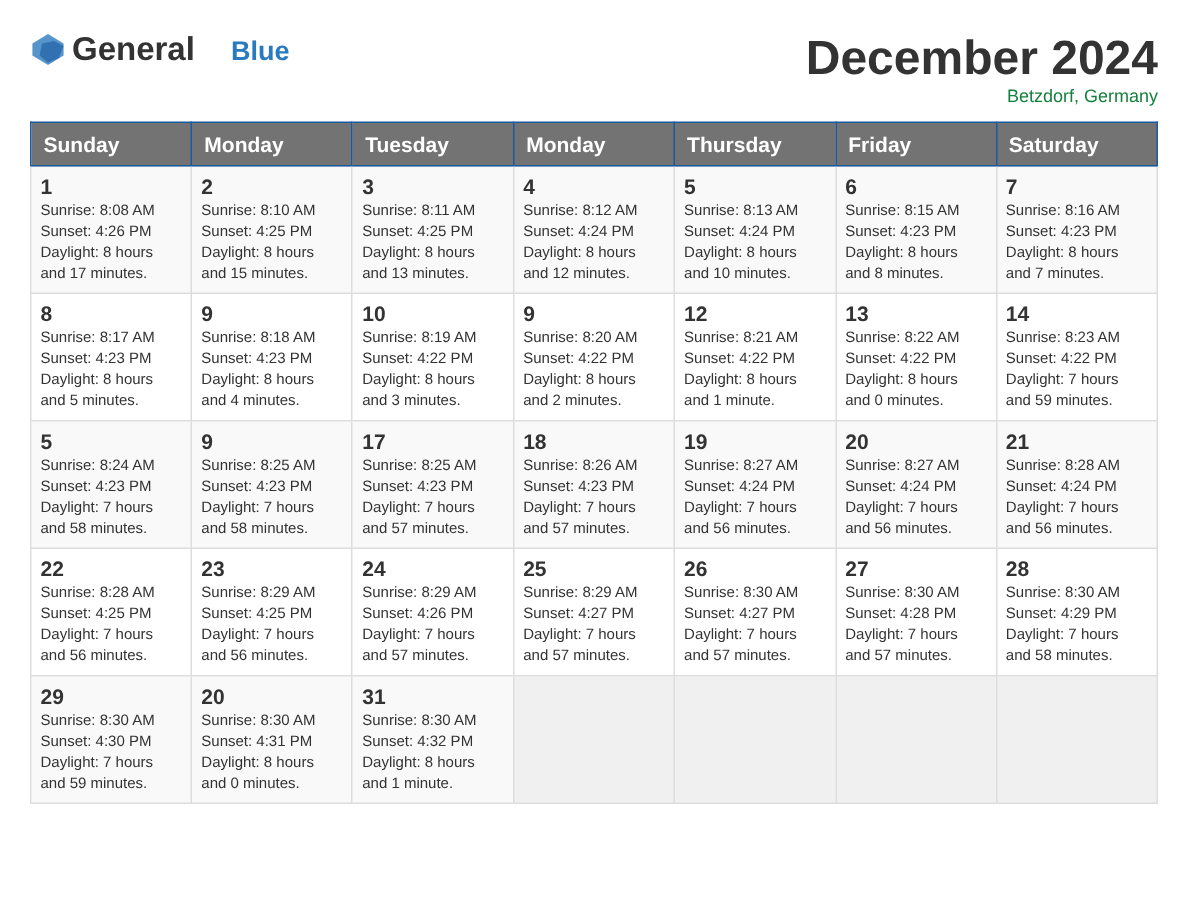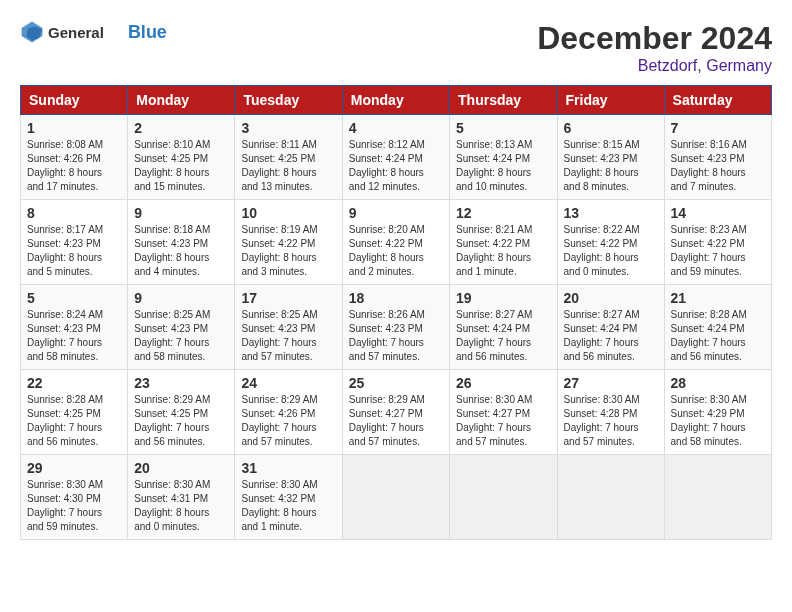--- a/index.html
+++ b/index.html
@@ -15,21 +15,21 @@
       justify-content: space-between;
       align-items: flex-start;
       margin-bottom: 10px;
     }
     .logo {
       display: flex;
       align-items: center;
       gap: 4px;
     }
     .logo-text-general {
-      font-size: 15px;
+      font-size: 22px;
       font-weight: bold;
       color: #333;
     }
     .logo-text-blue {
       font-size: 18px;
       font-weight: bold;
       color: #2a7abf;
       padding-left: 24px;
     }
     .logo-icon {
@@ -39,29 +39,29 @@
     .title-area {
       text-align: right;
       margin-left: 24px;
     }
     .main-title {
       font-size: 32px;
       font-weight: bold;
       color: #333;
     }
     .subtitle {
-      font-size: 16px;
-      color: #4c1d95;
+      font-size: 12px;
+      color: #15803d;
     }
     .calendar {
       width: 100%;
       border-collapse: collapse;
     }
     .calendar thead th {
-      background: #b91c1c;
+      background: #737373;
       color: #fff;
       padding: 6px 8px;
       font-size: 14px;
       font-weight: bold;
       text-align: left;
       border: 1px solid #1a5a9f;
     }
     .calendar tbody td {
       vertical-align: top;
       padding: 5px 6px;

